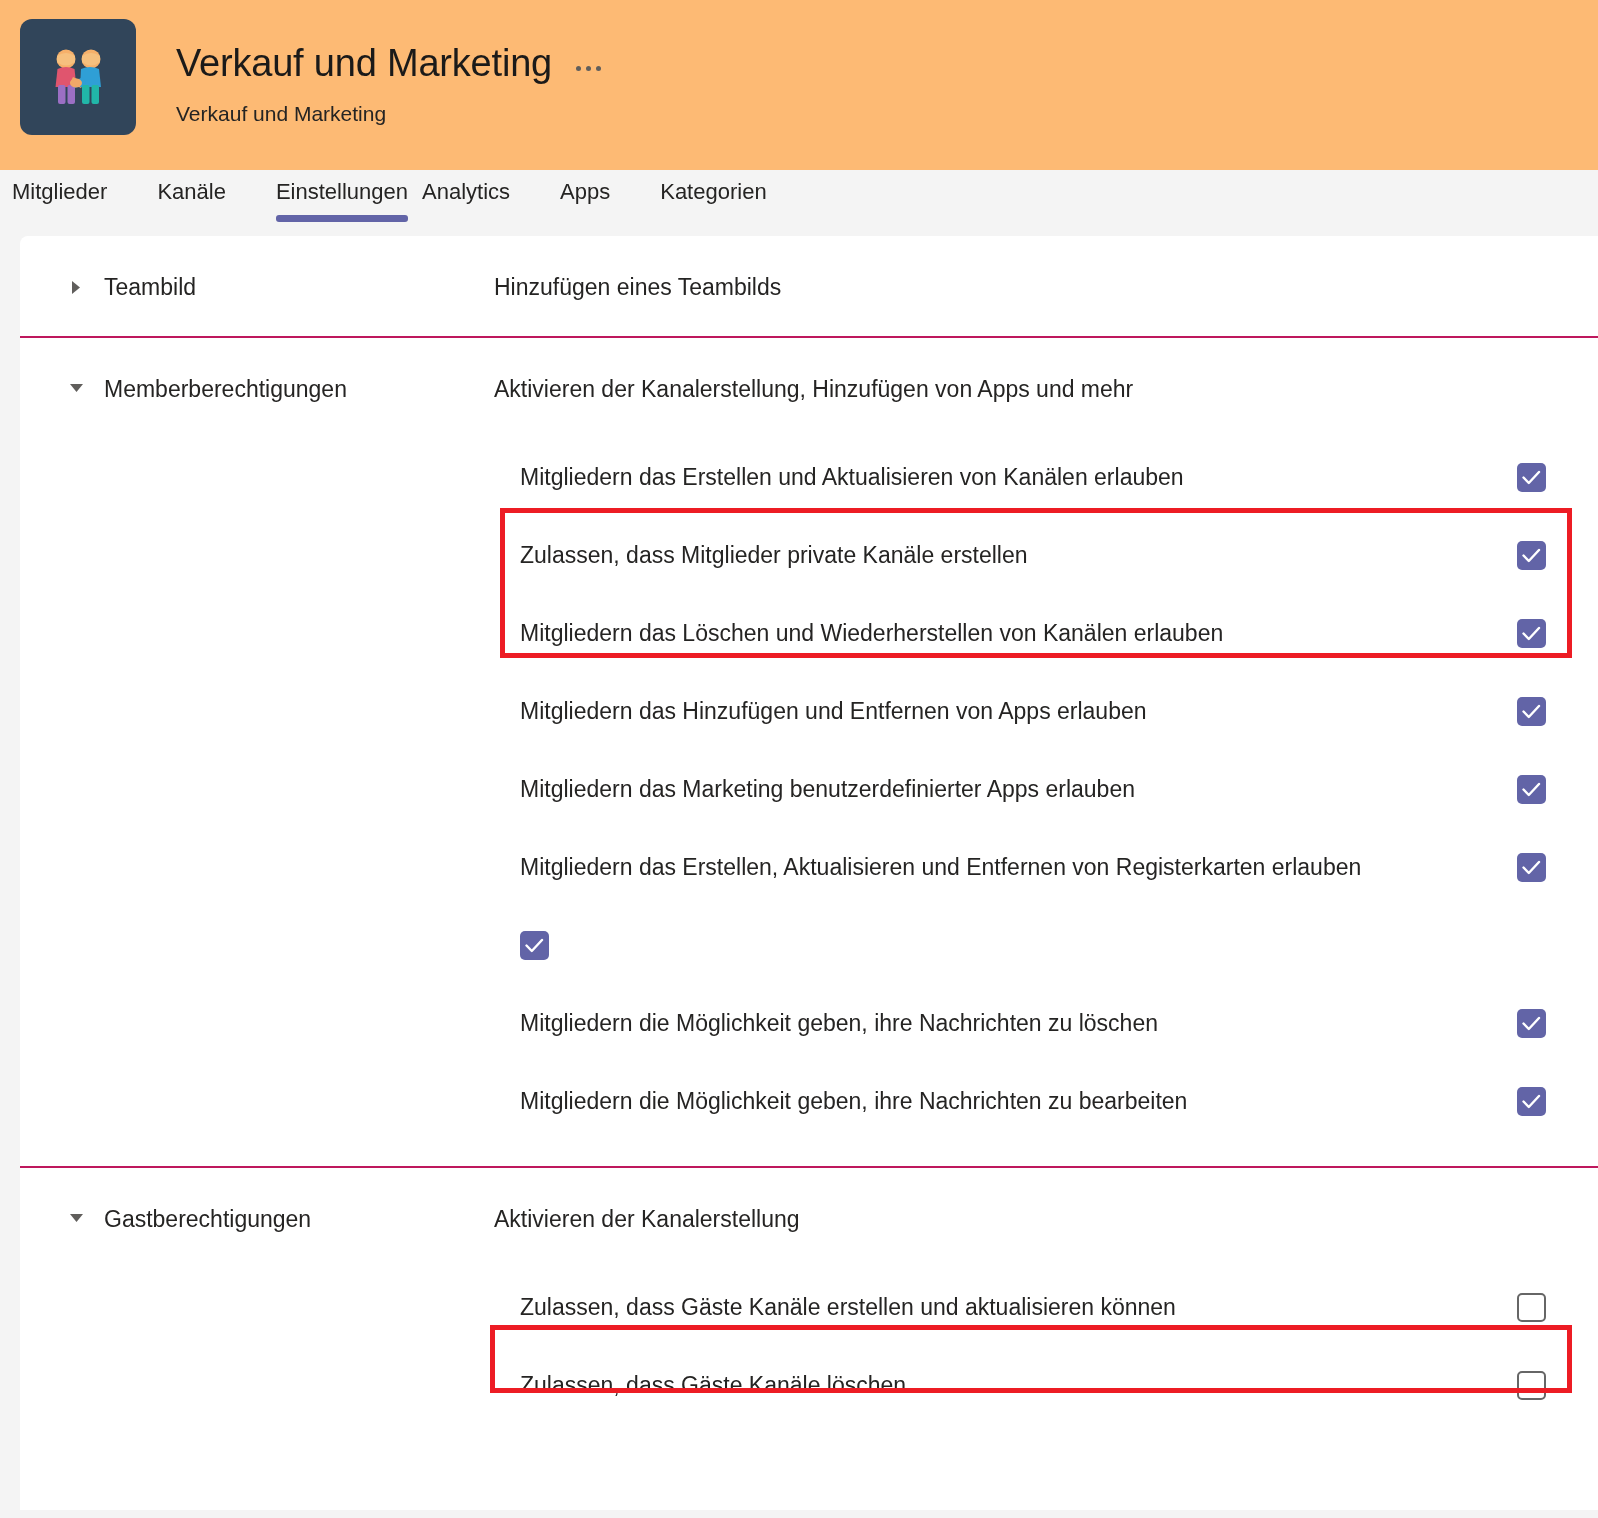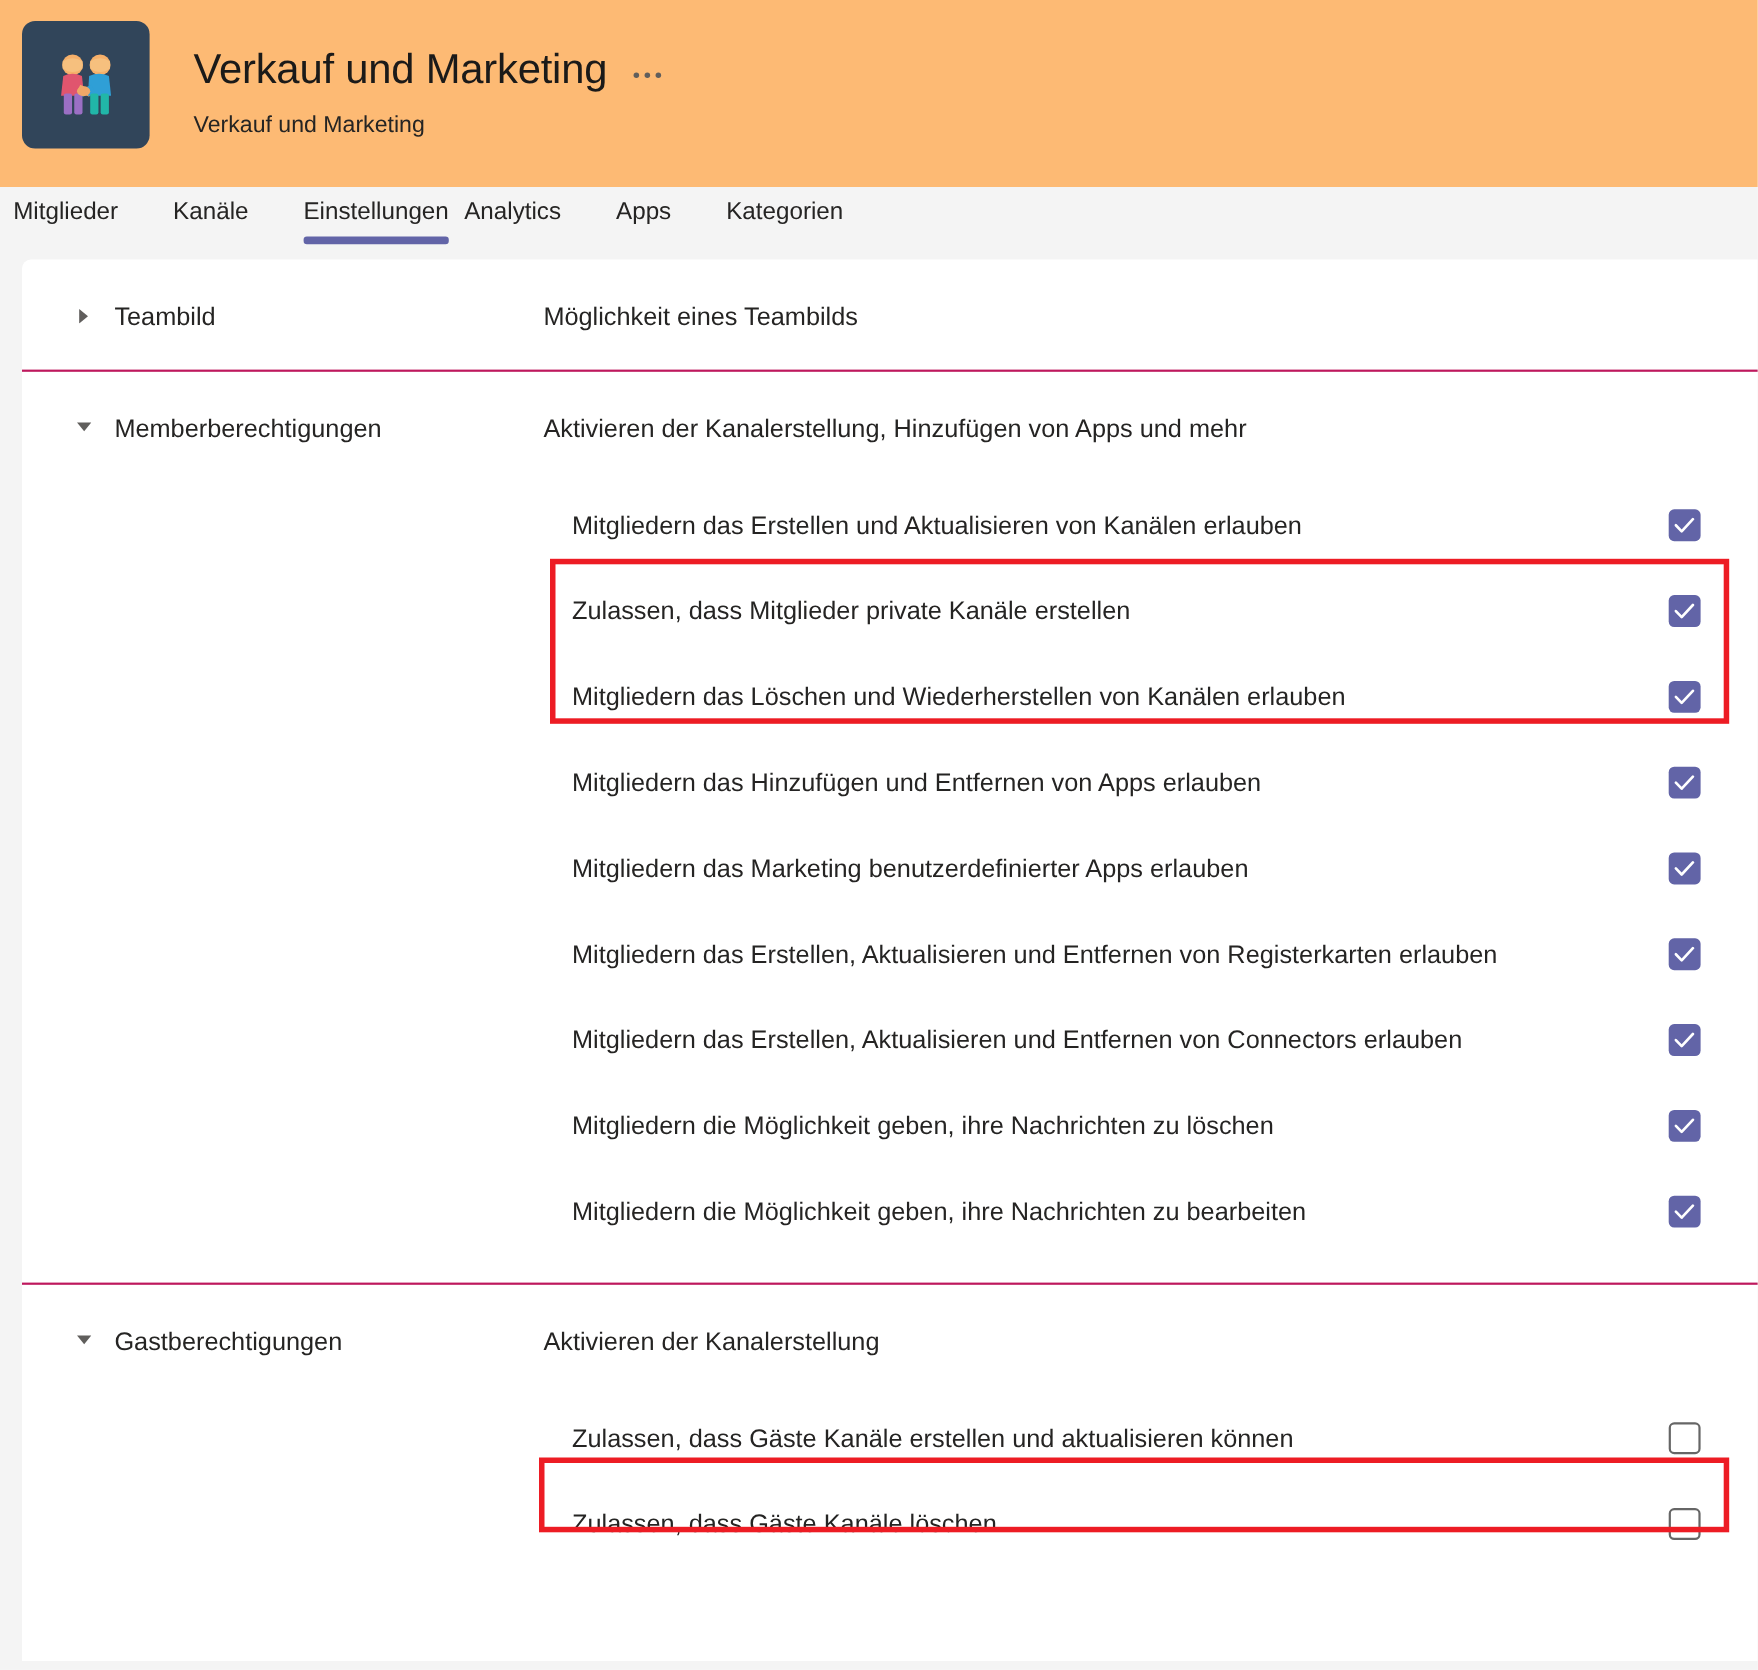--- a/index.html
+++ b/index.html
@@ -288,21 +288,21 @@
 <div class="settings-sheet">
 
   <div class="section">
     <div class="section-head">
       <span class="twisty">
         <svg width="10" height="13" viewBox="0 0 10 13" aria-hidden="true">
           <path d="M1 0 L9 6.5 L1 13 Z" fill="#605e5c"></path>
         </svg>
       </span>
       <div class="section-name">Teambild</div>
-      <div class="section-desc">Möglichkeit eines Teambilds</div>
+      <div class="section-desc">Hinzufügen eines Teambilds</div>
     </div>
   </div>
 
   <div class="section">
     <div class="section-head">
       <span class="twisty">
         <svg width="13" height="10" viewBox="0 0 13 10" aria-hidden="true">
           <path d="M0 1 L13 1 L6.5 9 Z" fill="#605e5c"></path>
         </svg>
       </span>
@@ -353,21 +353,20 @@
       </div>
       <div class="option-row">
         <div class="option-label">Mitgliedern das Erstellen, Aktualisieren und Entfernen von Registerkarten erlauben</div>
         <span class="checkbox checked">
           <svg width="19" height="15" viewBox="0 0 19 15" aria-hidden="true">
             <path d="M1.5 7.5 L6.8 13 L17 2" stroke="#ffffff" stroke-width="2.4" fill="none" stroke-linecap="round" stroke-linejoin="round"></path>
           </svg>
         </span>
       </div>
       <div class="option-row">
-        <div class="option-label">Mitgliedern das Erstellen, Aktualisieren und Entfernen von Connectors erlauben</div>
         <span class="checkbox checked">
           <svg width="19" height="15" viewBox="0 0 19 15" aria-hidden="true">
             <path d="M1.5 7.5 L6.8 13 L17 2" stroke="#ffffff" stroke-width="2.4" fill="none" stroke-linecap="round" stroke-linejoin="round"></path>
           </svg>
         </span>
       </div>
       <div class="option-row">
         <div class="option-label">Mitgliedern die Möglichkeit geben, ihre Nachrichten zu löschen</div>
         <span class="checkbox checked">
           <svg width="19" height="15" viewBox="0 0 19 15" aria-hidden="true">

